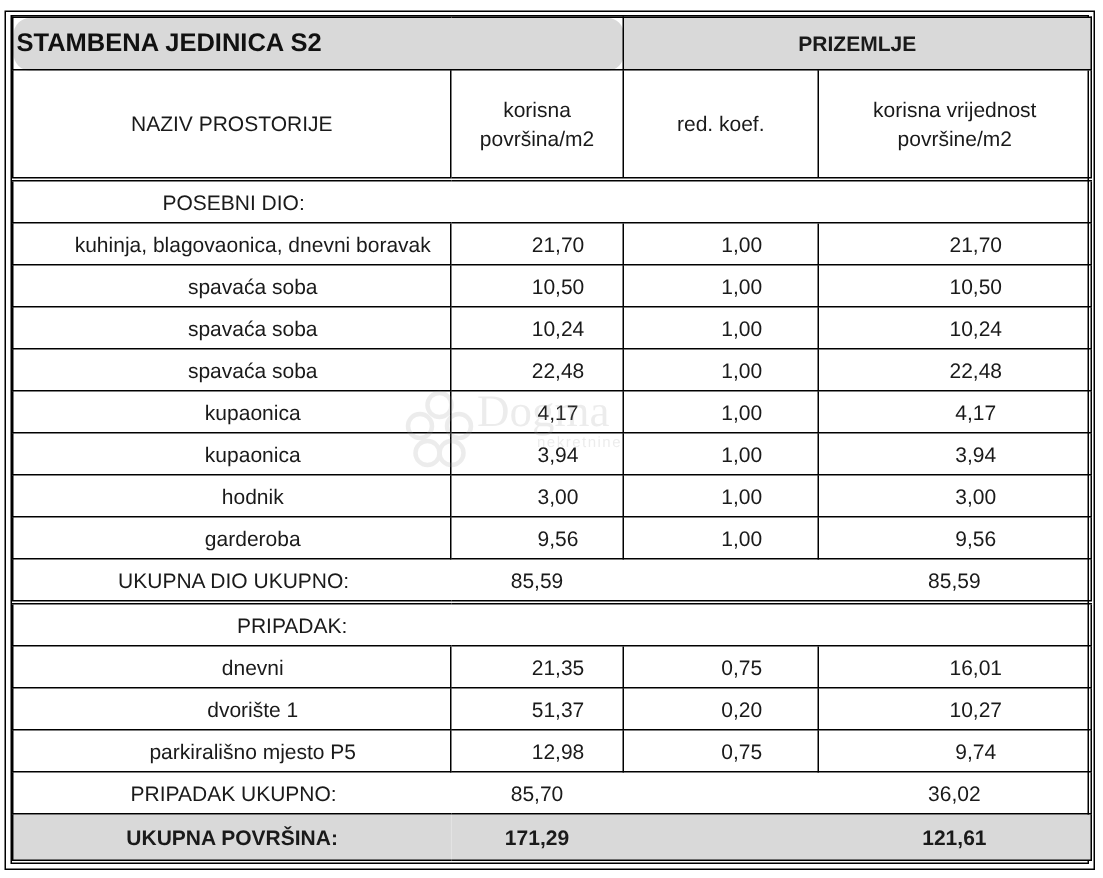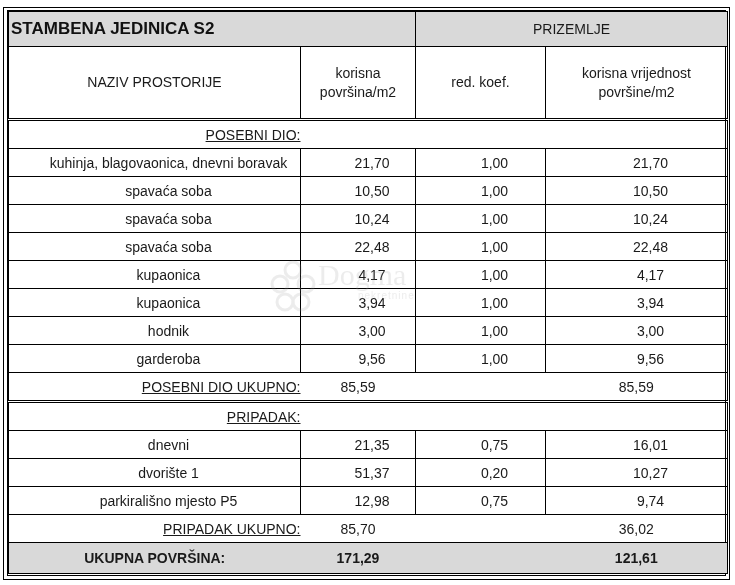--- a/index.html
+++ b/index.html
@@ -6,27 +6,27 @@
   body { width: 735px; height: 585px; position: relative; overflow: hidden;
          font-family: "Liberation Sans", sans-serif; color: #1a1a1a; }
   .frame { position: absolute; left: 3px; top: 7px; width: 727px; height: 573px;
            border: 1px solid #000; box-sizing: border-box; }
   .inner { position: absolute; left: 3px; top: 2px; width: 719px; height: 566px;
            border: 1px solid #000; box-sizing: border-box; }
   table { border-collapse: collapse; width: 100%; table-layout: fixed; font-size: 14px; }
   td { border: 1px solid #000; padding: 0; text-align: center; vertical-align: middle; }
   col.c1 { width: 292px; } col.c2 { width: 115px; } col.c3 { width: 130px; } col.c4 { width: 182px; }
   .title-row td { background: #d9d9d9; height: 34px; }
-  .title { text-align: left; font-weight: bold; font-size: 17px; padding-left: 2px; color: #111; }
-  .floor { font-weight: normal; font-size: 14px; margin-top: 40px; }
+  .title { text-align: left; font-weight: bold; font-size: 17px; padding-left: 2px; color: #111; border-radius: 11px; }
+  .floor { font-weight: bold; font-size: 14px; margin-top: 40px; }
   .hdr td { height: 71px; font-size: 14px; line-height: 19px; }
   .sep td { border-top: 3px double #000; }
   .row td { height: 27px; padding-left: 28px; }
   .section td { height: 27px; }
-  .section .lbl { text-align: right; padding-left: 2px; text-decoration: underline; }
+  .section .lbl { text-align: center; padding-left: 2px; }
   .noinner td { border-left: none; border-right: none; }
   .noinner td:first-child { border-left: 1px solid #000; }
   .noinner td:last-child { border-right: 1px solid #000; }
   .total td { background: #d9d9d9; font-weight: bold; height: 30px; border-top: 1px solid #000; }
   .total td.lbl { text-align: center; }
   .watermark { position: absolute; left: 268px; top: 258px; width: 200px; height: 70px;
                opacity: 0.18; pointer-events: none; }
   .wm-text { position: absolute; left: 50px; top: 0; font-family: "Liberation Serif", serif;
              font-size: 30px; color: #999; }
   .wm-sub { position: absolute; left: 90px; top: 32px; font-size: 10px; color: #999; letter-spacing: 1px; }
@@ -102,21 +102,21 @@
           <td>1,00</td>
           <td>3,00</td>
         </tr>
         <tr class="row">
           <td>garderoba</td>
           <td>9,56</td>
           <td>1,00</td>
           <td>9,56</td>
         </tr>
         <tr class="section noinner">
-          <td class="lbl">POSEBNI DIO UKUPNO:</td>
+          <td class="lbl">UKUPNA DIO UKUPNO:</td>
           <td>85,59</td>
           <td></td>
           <td>85,59</td>
         </tr>
         <tr class="section sep noinner" style="height:29px">
           <td class="lbl" style="padding-left:80px">PRIPADAK:</td>
           <td></td>
             <td></td>
             <td></td>
         </tr>

